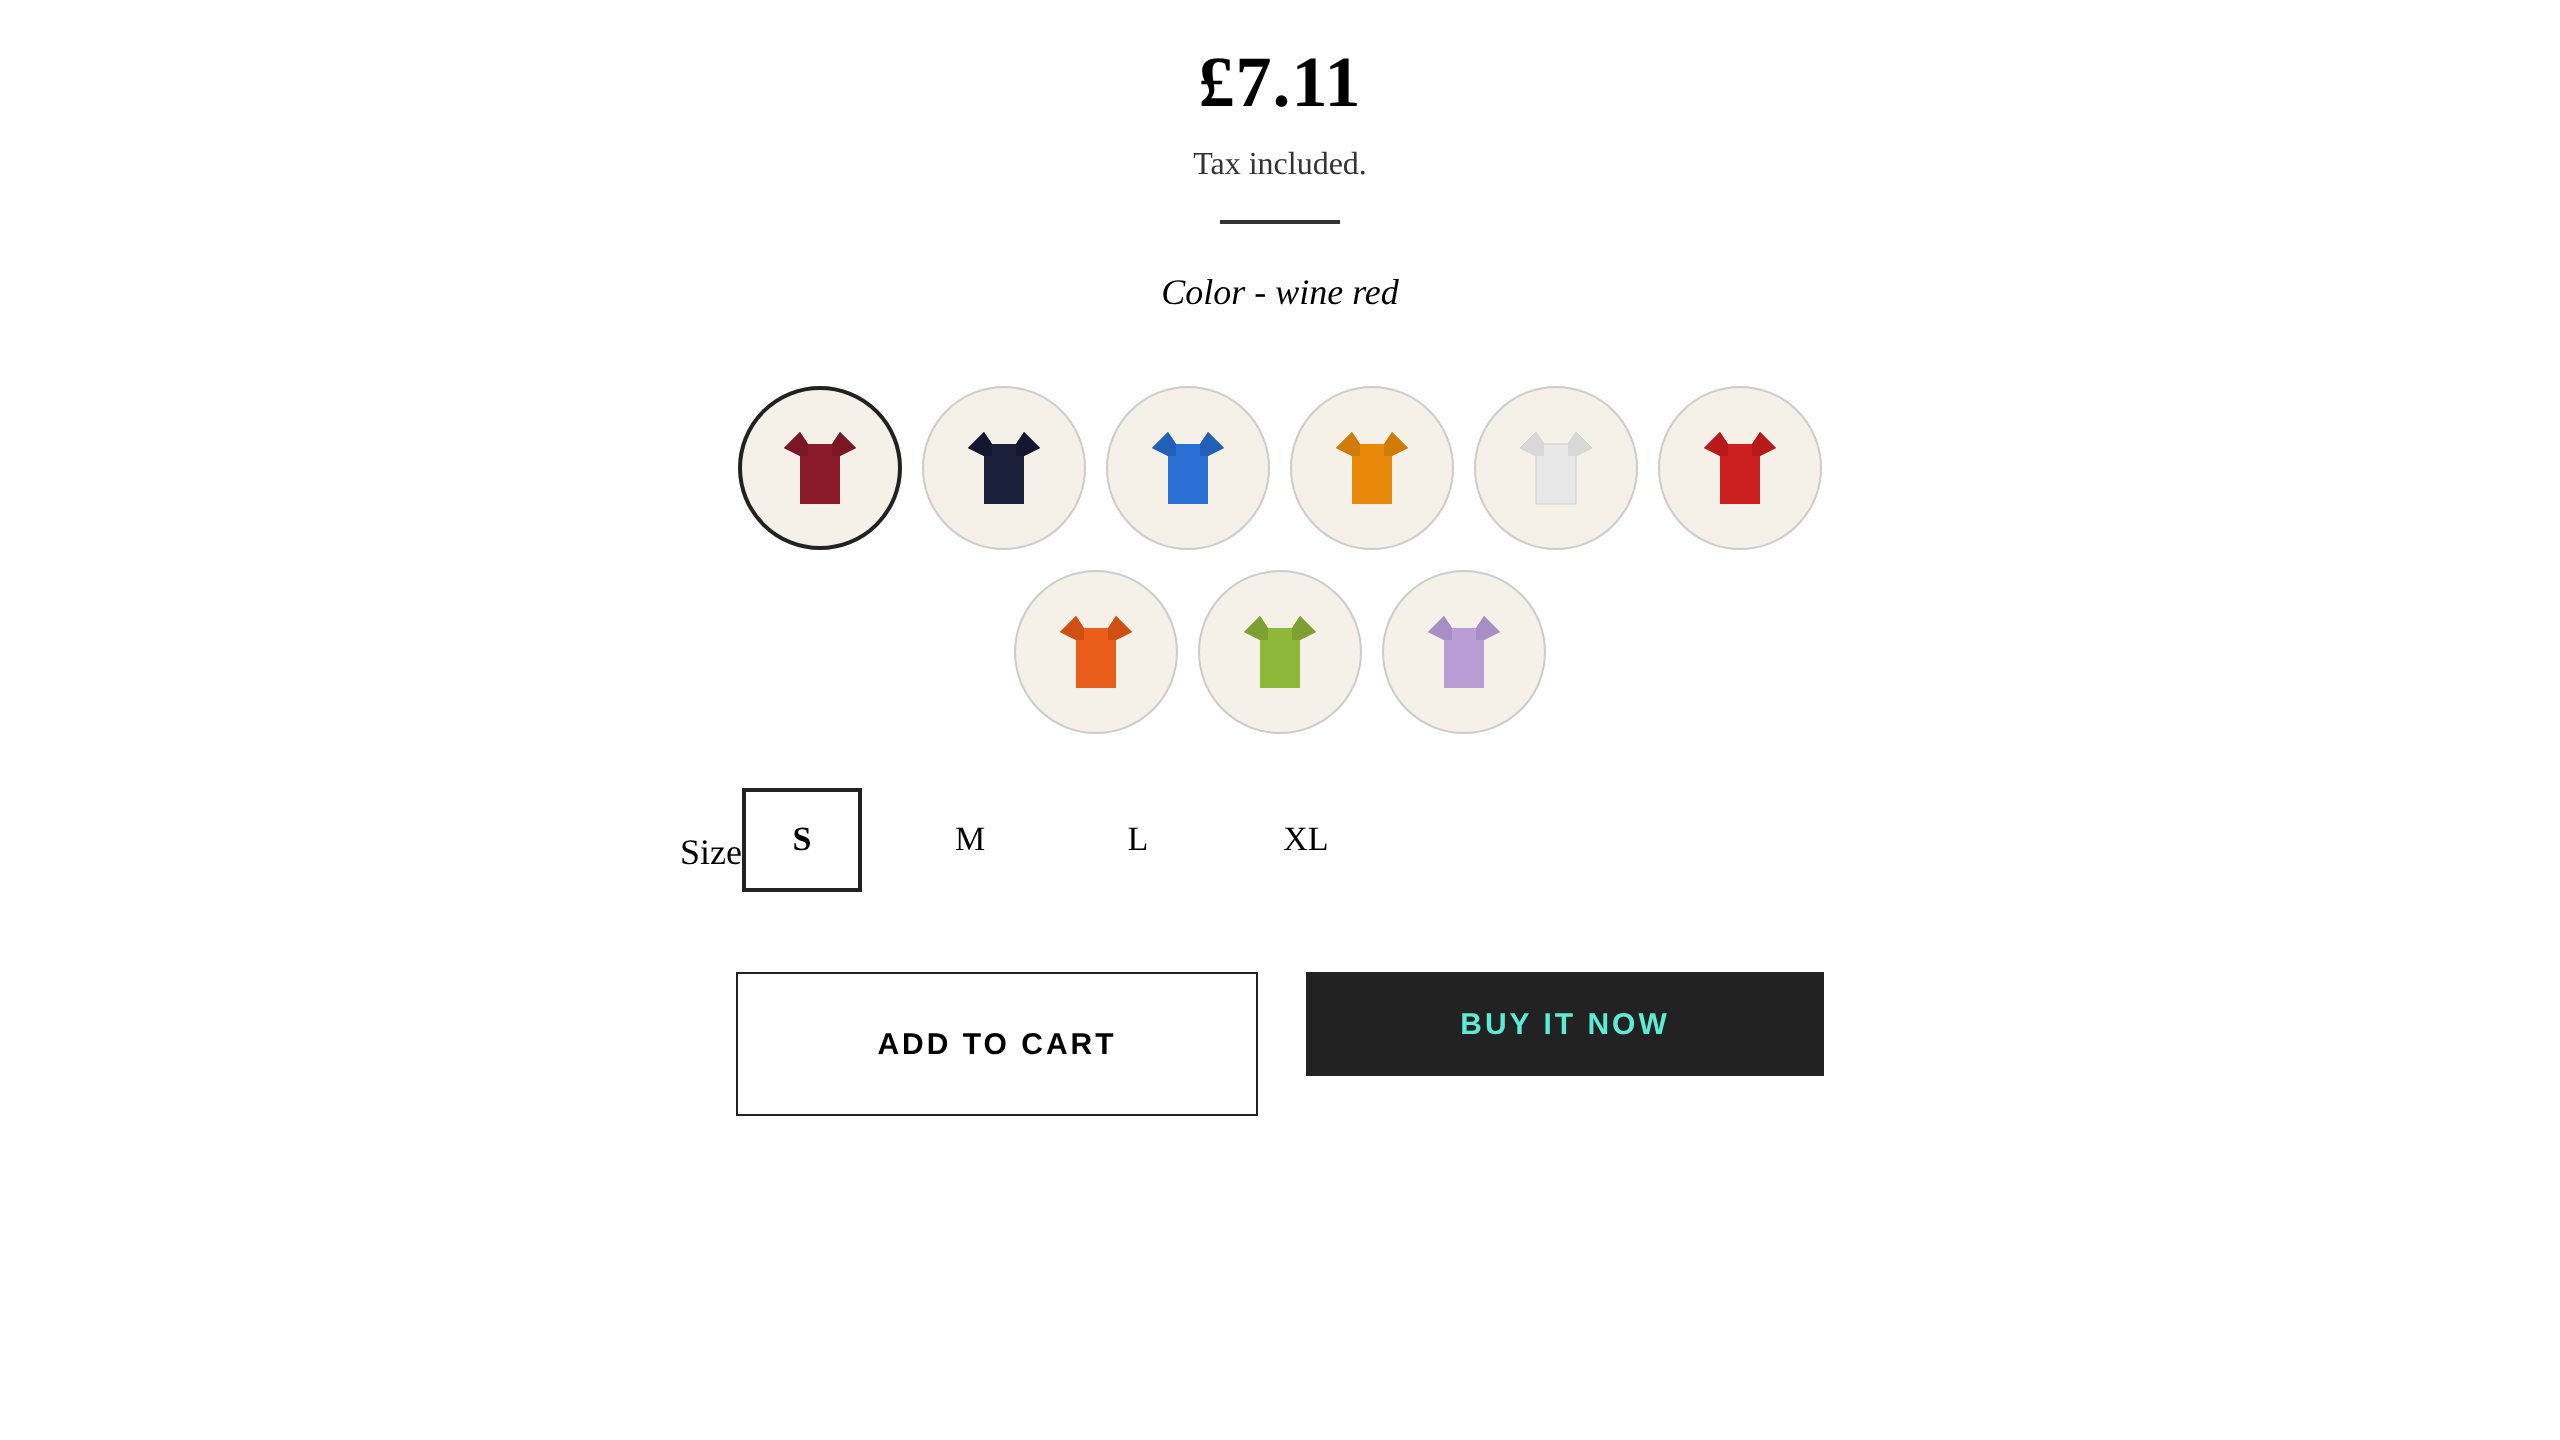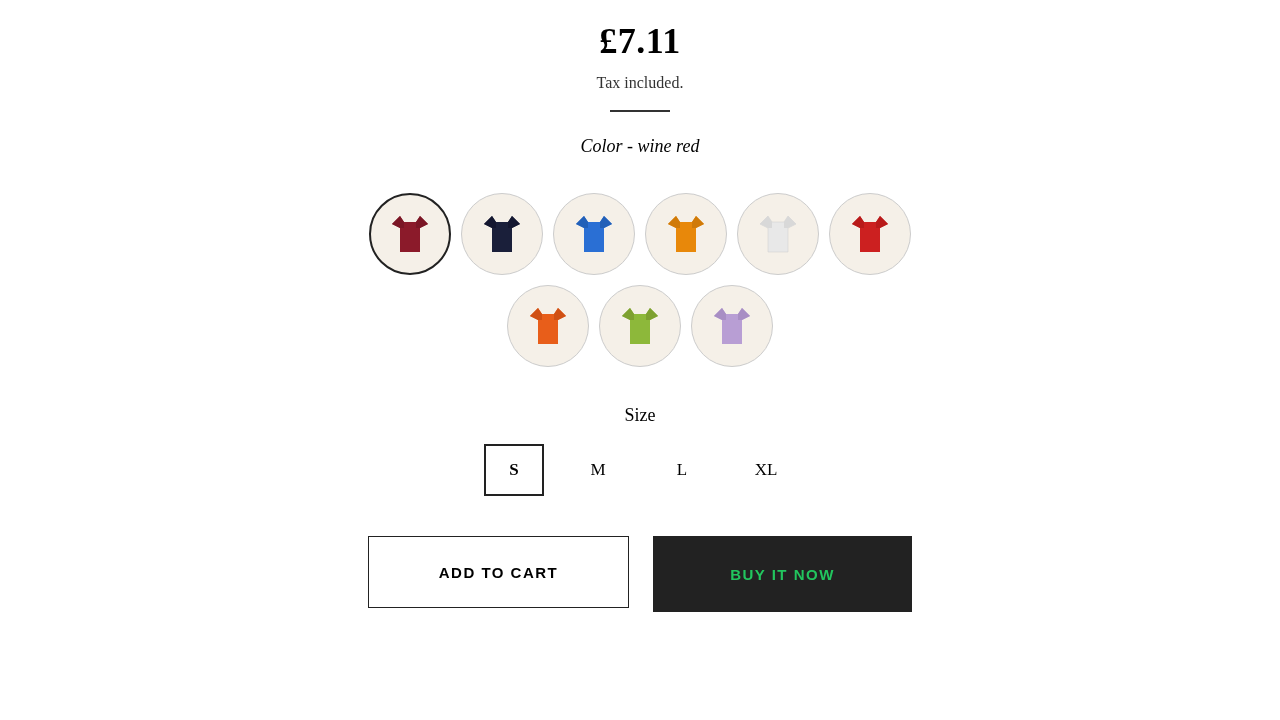--- a/index.html
+++ b/index.html
@@ -64,24 +64,24 @@
       position: relative;
     }
     .swatch.selected {
       border: 2.5px solid #222;
     }
     .swatch svg {
       width: 56px;
       height: 56px;
     }
     .size-section {
-      margin-top: 28px;
+      margin-top: 17px;
       width: 100%;
       display: flex;
-      flex-direction: column;
+      flex-direction: row;
       align-items: center;
     }
     .size-label {
       font-size: 18px;
       margin-bottom: 18px;
       text-align: center;
     }
     .size-options {
       display: flex;
       gap: 24px;
@@ -124,24 +124,24 @@
       font-size: 15px;
       font-family: Arial, sans-serif;
       font-weight: bold;
       letter-spacing: 1.5px;
       cursor: pointer;
       text-transform: uppercase;
       margin-right: 8px;
     }
     .buy-now-btn {
       flex: 1;
-      height: 76px;
+      height: 52px;
       border: none;
       background: #222;
-      color: #22c55e;
+      color: #5eead4;
       font-size: 15px;
       font-family: Arial, sans-serif;
       font-weight: bold;
       letter-spacing: 1.5px;
       cursor: pointer;
       text-transform: uppercase;
     }
   </style>
 </head>
 <body>

